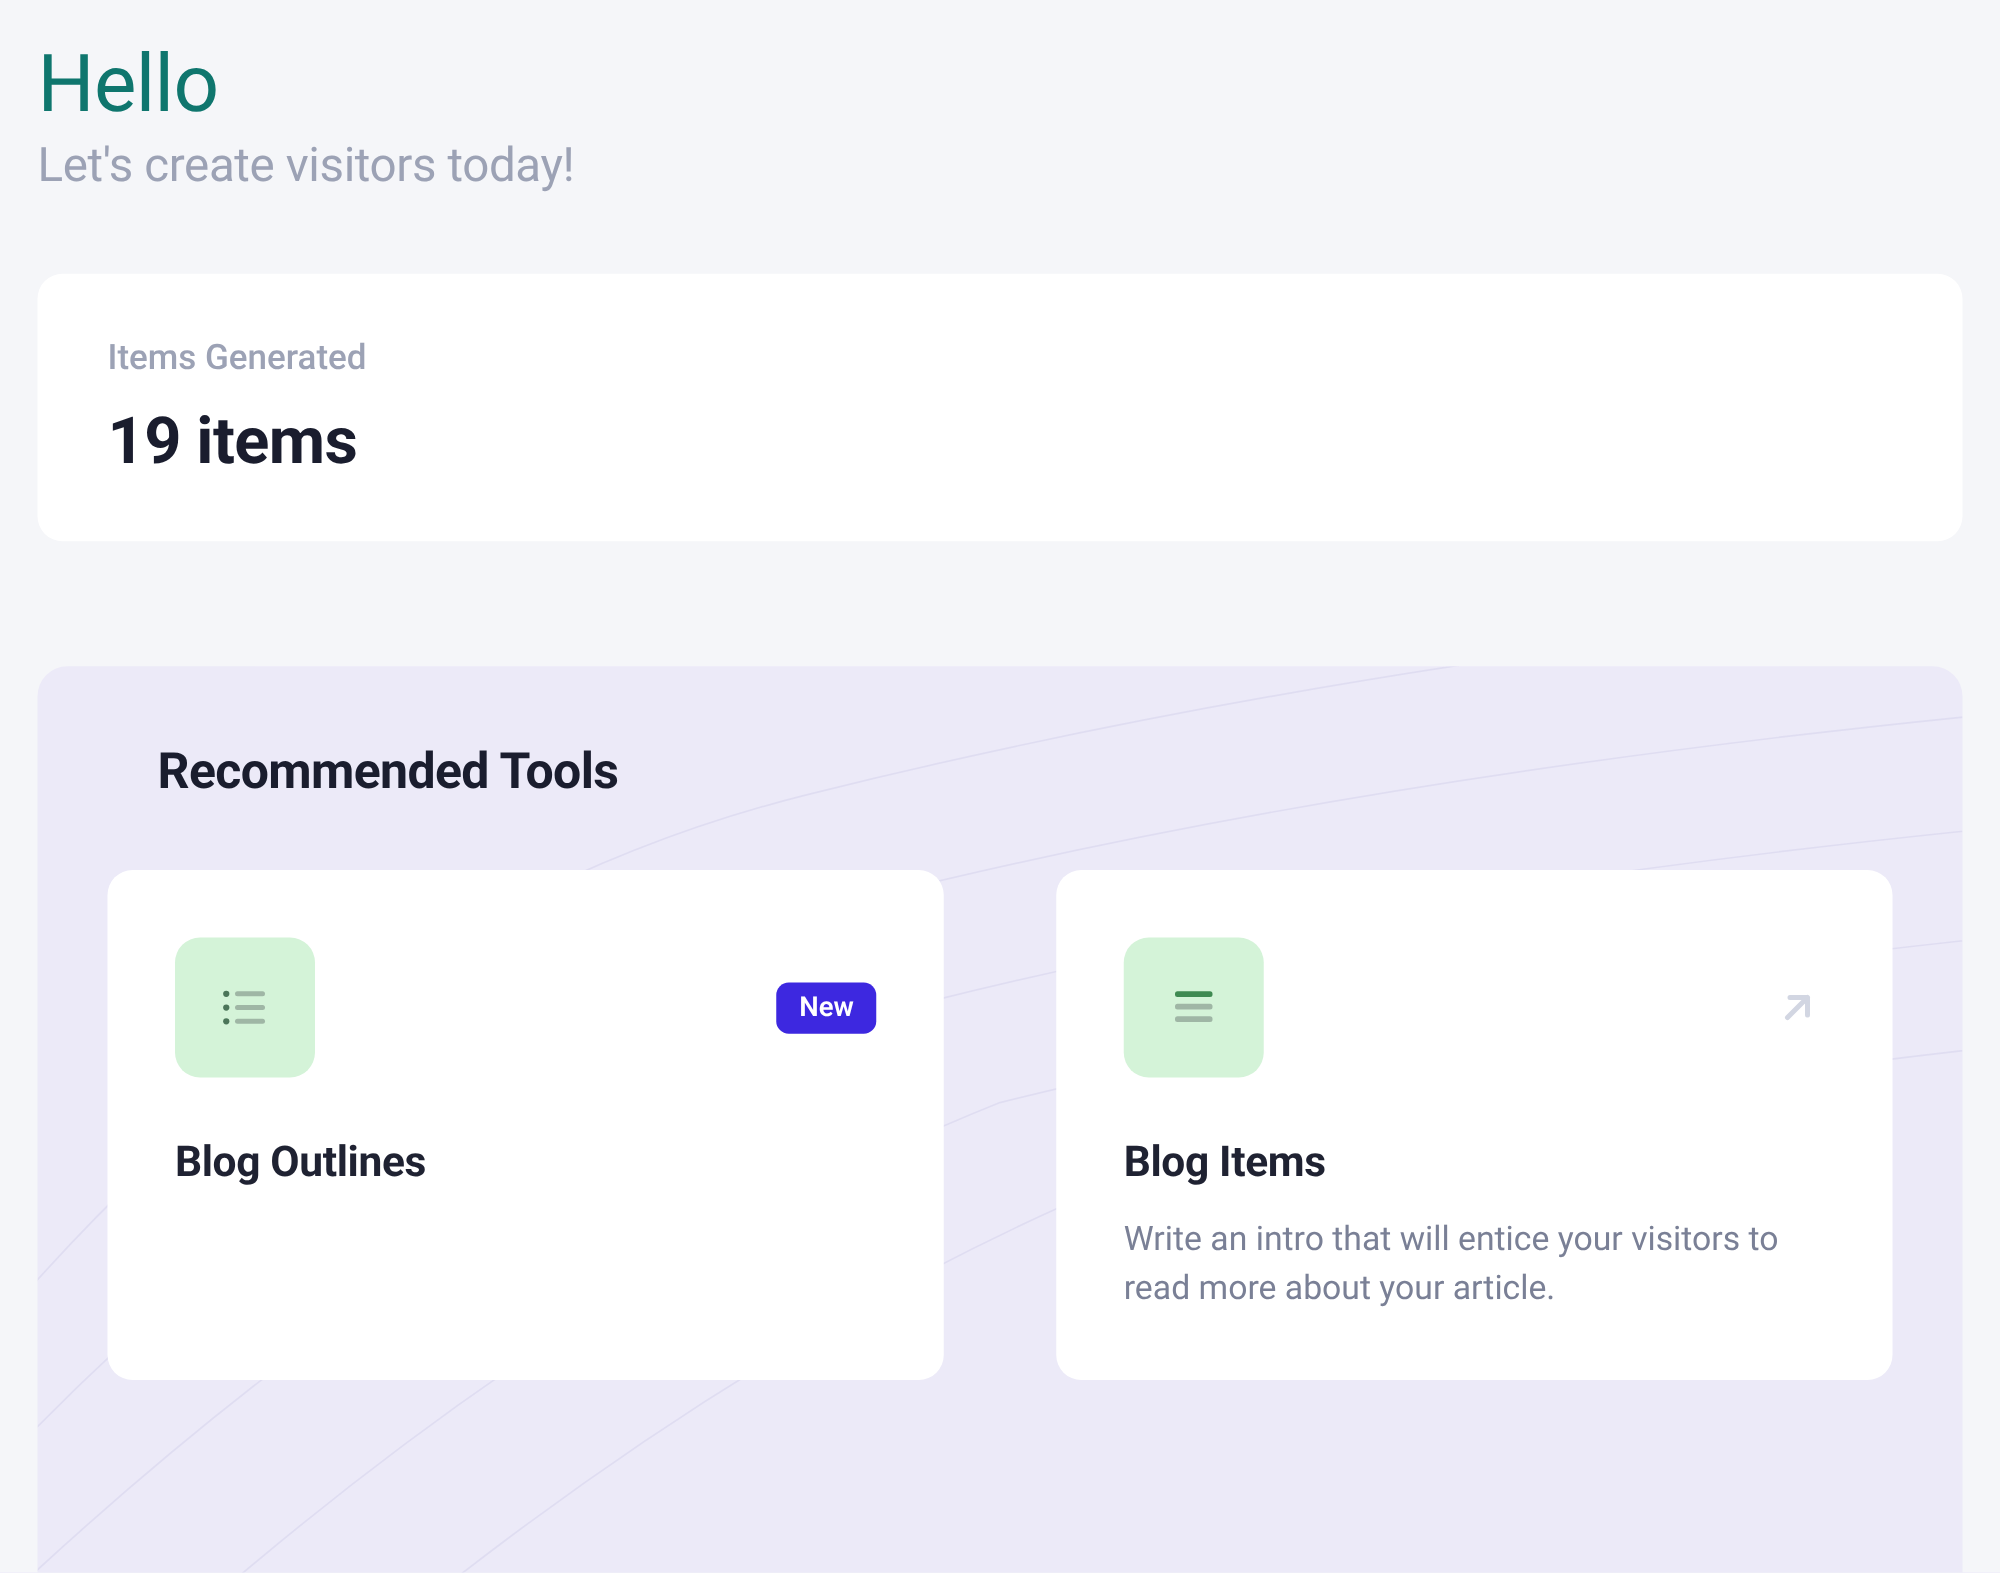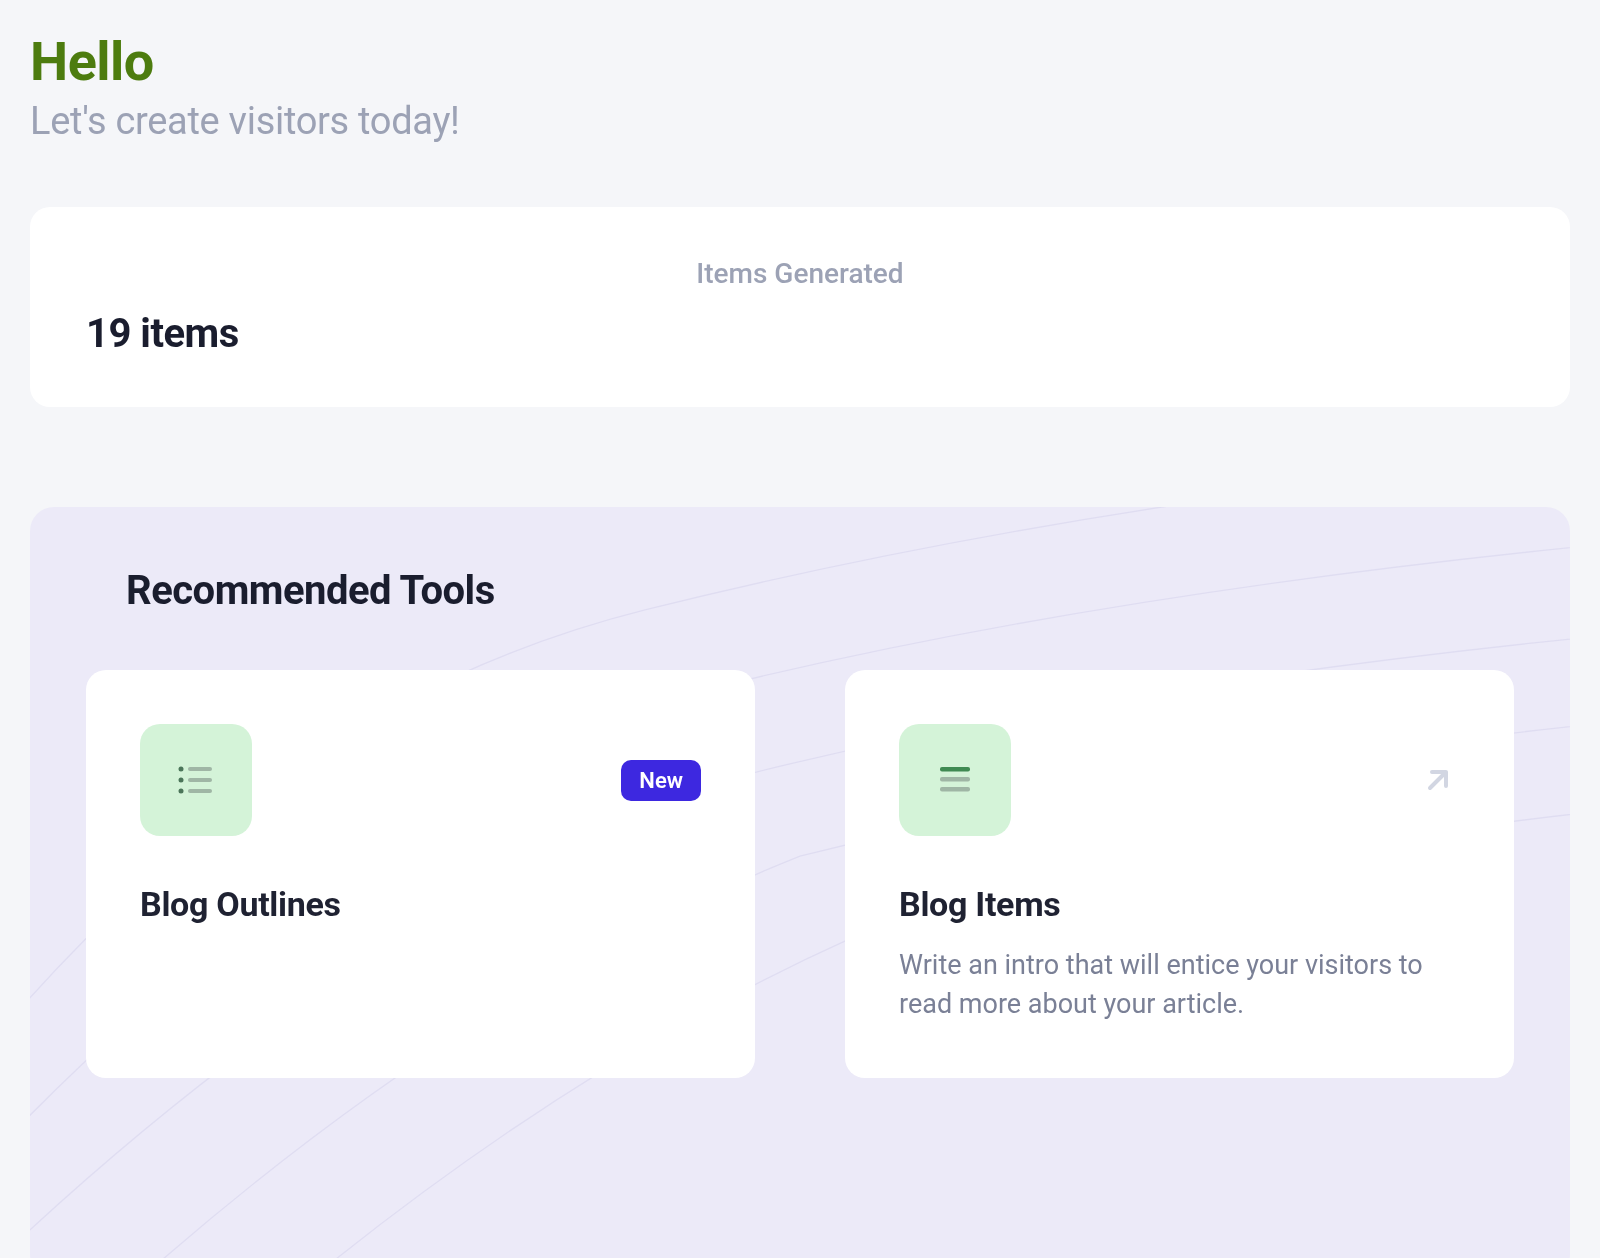--- a/index.html
+++ b/index.html
@@ -8,23 +8,23 @@
       box-sizing: border-box;
     }
     body {
       font-family: -apple-system, BlinkMacSystemFont, 'Segoe UI', Roboto, Helvetica, Arial, sans-serif;
       background: #f5f6f9;
       width: 1600px;
       height: 1258px;
       padding: 30px;
     }
     .header-greeting {
-      font-size: 54px;
-      font-weight: 700;
-      color: #4d7c0f;
+      font-size: 64px;
+      font-weight: 400;
+      color: #0f766e;
       letter-spacing: -0.5px;
     }
     .header-subtitle {
       font-size: 38px;
       font-weight: 400;
       color: #9ca2b5;
       margin-top: 6px;
       letter-spacing: -0.3px;
     }
     .stats-row {
@@ -35,25 +35,24 @@
     .stat-card {
       background: #ffffff;
       border-radius: 20px;
       padding: 50px 56px;
       flex: 1;
     }
     .stat-label {
       color: #9ca2b5;
       font-size: 28px;
       font-weight: 500;
-      text-align: center;
     }
     .stat-value {
       color: #1a1d2e;
-      font-size: 40px;
+      font-size: 52px;
       font-weight: 700;
       margin-top: 20px;
       letter-spacing: -0.5px;
     }
     .recommended-section {
       margin-top: 100px;
       background: #eceaf8;
       border-radius: 24px;
       padding: 60px 56px 200px 56px;
       position: relative;

